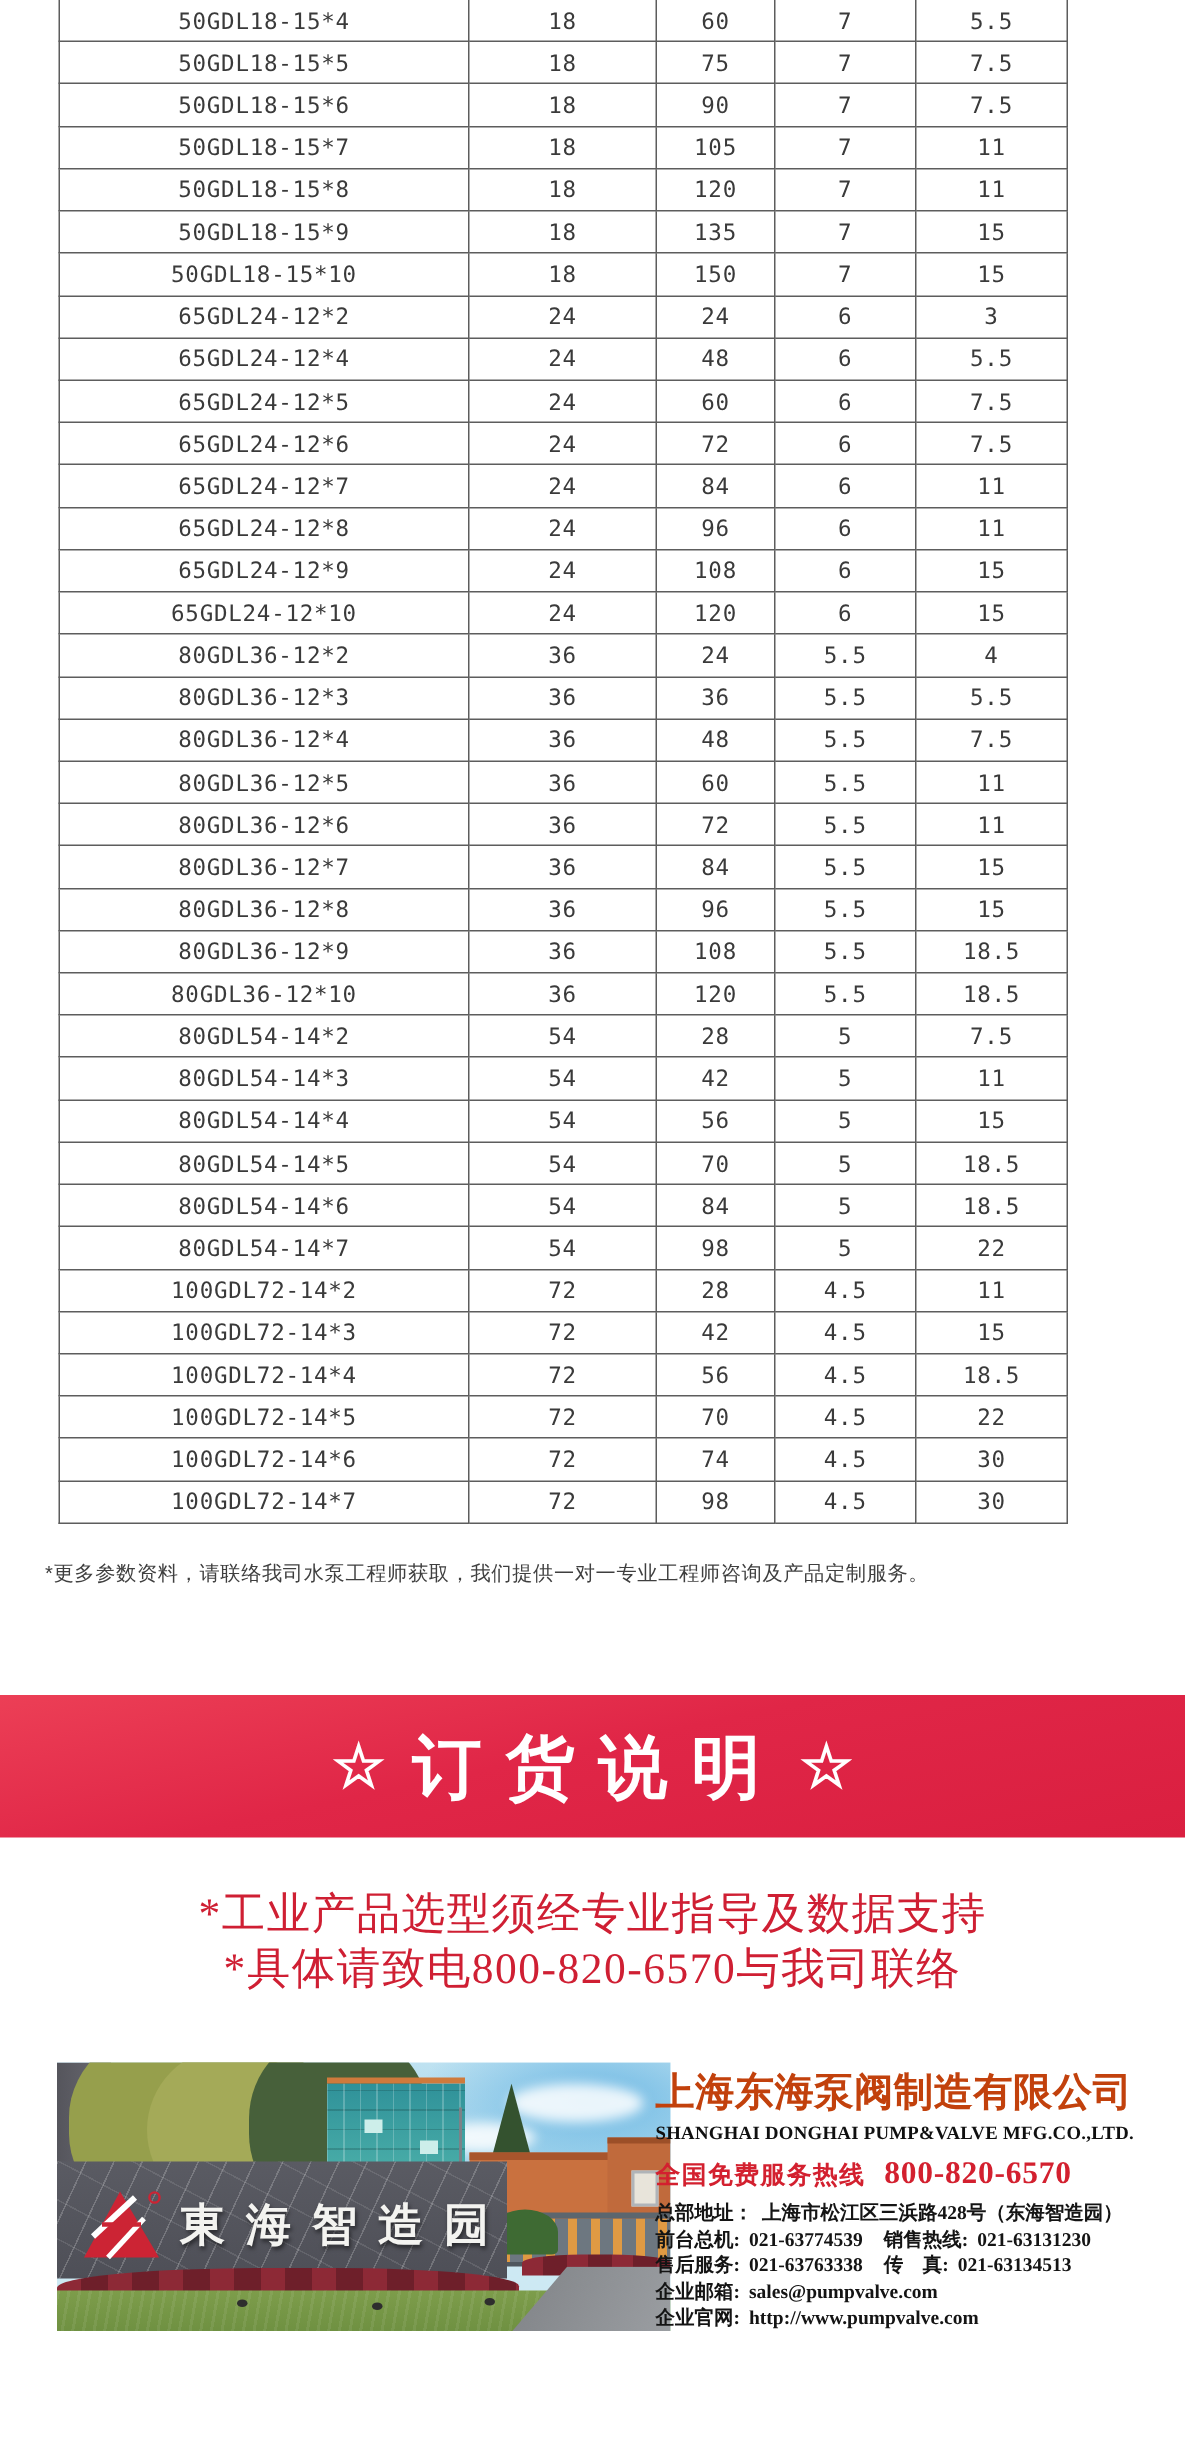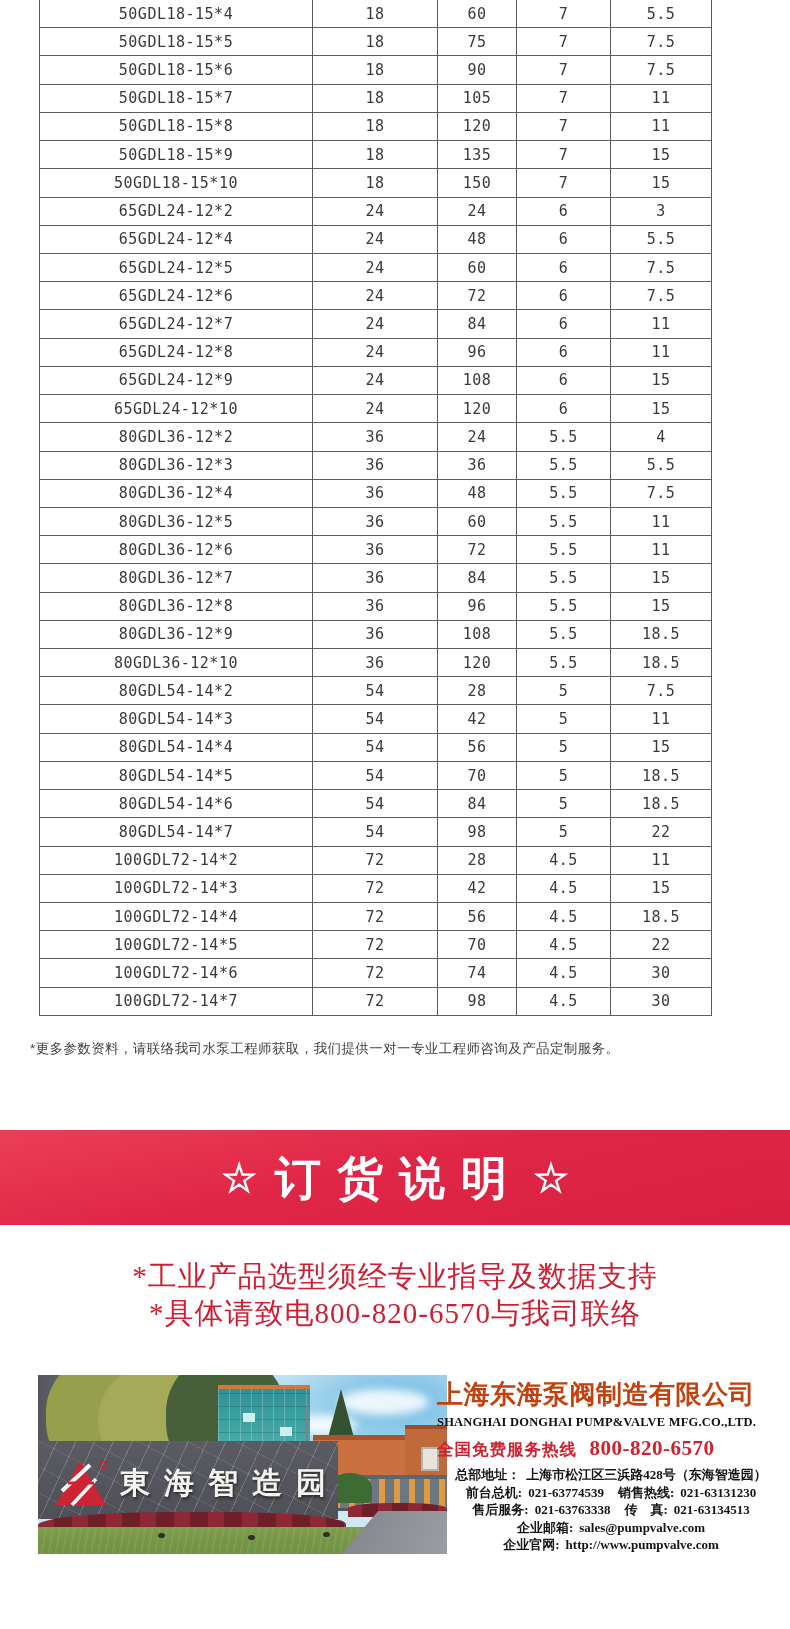--- a/index.html
+++ b/index.html
@@ -88,21 +88,21 @@
 
   .company { position:absolute; left:437px; top:1377px; width:348px; }
   .company-cn { font-size:26px; font-weight:bold; color:#c2410c; letter-spacing:0.5px; white-space:nowrap; }
   .company-en { margin-top:3px; font-family:"Liberation Serif", serif; font-weight:bold;
                 font-size:12.5px; color:#101010; letter-spacing:0.2px; white-space:nowrap; }
   .hotline { margin-top:6px; color:#d3202f; font-weight:bold; white-space:nowrap; }
   .hotline .hl-label { font-size:16.5px; letter-spacing:1px; }
   .hotline .hl-number { font-size:21px; font-family:"Liberation Serif", serif; margin-left:8px; letter-spacing:0.5px; }
   .contacts { margin-top:5px; font-family:"Liberation Serif", serif; font-weight:bold;
               font-size:13px; color:#141414; }
-  .contact-line { line-height:17.6px; white-space:nowrap;text-align:center; }
+  .contact-line { line-height:17.6px; white-space:nowrap; }
   .contact-pair { display:inline-block; }
   .contact-pair + .contact-pair { margin-left:14px; }
   .contact-pair .lbl { margin-right:6px; }
 </style>
 </head>
 <body>
 
 <div class="page">
 
   <div class="spec-table-wrap">

